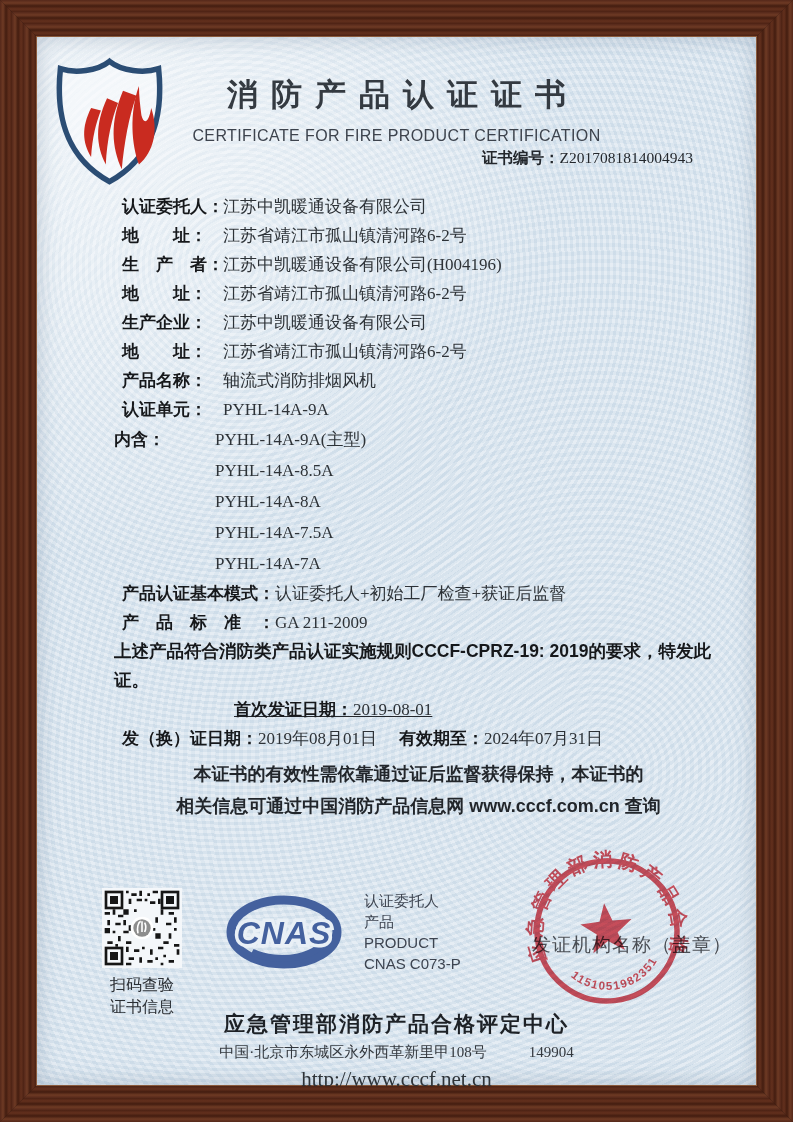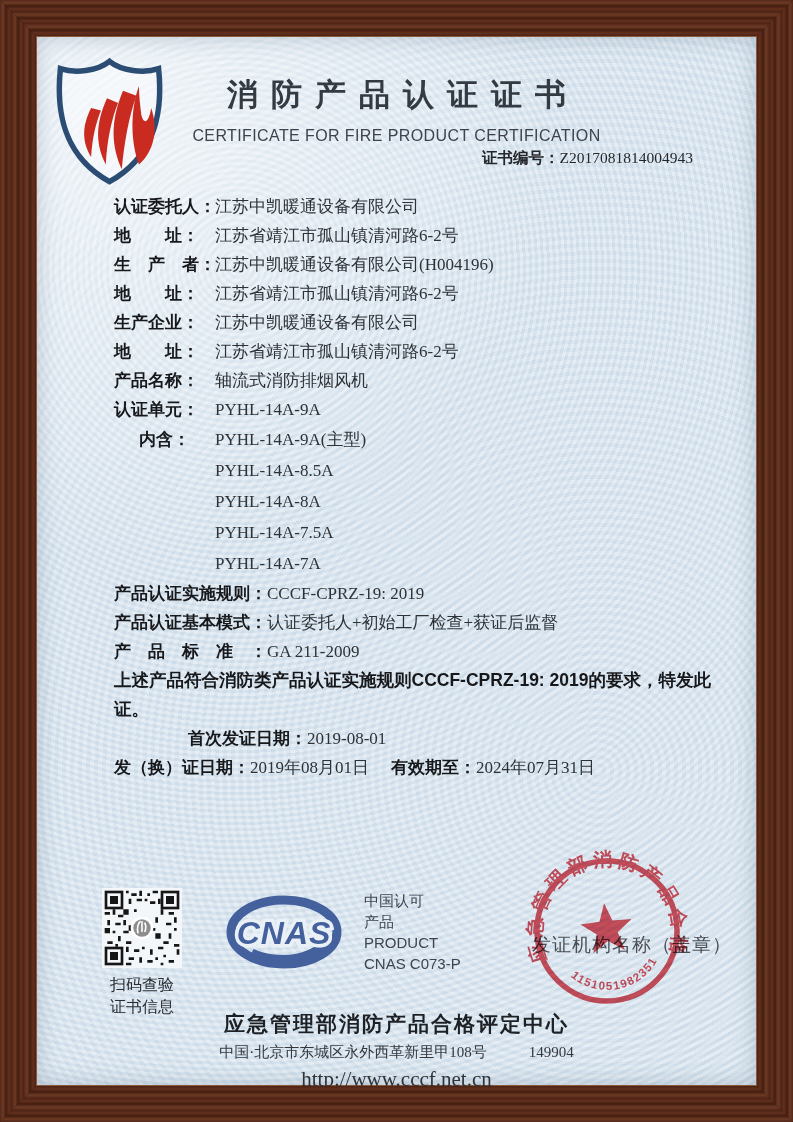--- a/index.html
+++ b/index.html
@@ -31,29 +31,29 @@
   .logo{position:absolute;left:6px;top:18px;}
   .head{position:absolute;top:38px;left:0;right:0;text-align:center;}
   .title{font-family:"Liberation Serif","DejaVu Serif",serif;font-size:31px;font-weight:600;
          letter-spacing:13px;padding-left:13px;color:#343a41;}
   .subtitle{margin-top:11px;font-size:16px;letter-spacing:.4px;color:#3d434d;}
   .certno{position:absolute;top:112px;right:64px;font-size:15.5px;color:#23272c;
           font-family:"Liberation Serif","DejaVu Serif",serif;}
   .certno b{font-family:Liberation Mono, monospace;font-weight:700;}
   
   .content{position:absolute;left:78px;top:156px;right:34px;}
-  .row{line-height:29px;font-size:17px;white-space:nowrap;}
+  .row{line-height:29px;font-size:17px;white-space:nowrap;margin-left:8px;}
   .lbl{font-weight:700;color:#16181b;}
   .lbl.w1{display:inline-block;width:101px;}
   .val{font-family:"Liberation Serif","DejaVu Serif",serif;color:#2d3237;}
   .model{line-height:31px;font-size:17px;}
-  .model .lbl{display:inline-block;width:101px;text-align:center;}
+  .model .lbl{display:inline-block;width:101px;text-align:left;}
   .model .ind{display:inline-block;width:101px;}
   .statement{font-weight:700;line-height:29px;font-size:17.5px;color:#16181b;margin:0;}
-  .d-first{margin-left:74px;}
+  .d-first{margin-left:120px;text-decoration:underline;}
   .gap{display:inline-block;width:22px;}
   .note{margin-top:5px;text-align:center;line-height:32px;font-size:18px;font-weight:600;color:#22262b;}
   
   .qr{position:absolute;left:66px;top:852px;}
   .qr-cap{position:absolute;left:52px;top:938px;width:108px;text-align:center;
           line-height:22px;font-size:16px;color:#2a2e33;}
   .cnas{position:absolute;left:188px;top:858px;}
   .cnas-txt{position:absolute;left:328px;top:854px;line-height:21px;font-size:15px;color:#3d4450;}
   .seal-cap{position:absolute;left:496px;top:896px;font-size:19px;letter-spacing:1px;color:#4b4f55;
             font-family:"Liberation Serif","DejaVu Serif",serif;}
@@ -102,29 +102,32 @@
       <div class="row"><span class="lbl w1">地　　址：</span><span class="val">江苏省靖江市孤山镇清河路6-2号</span></div>
       <div class="row"><span class="lbl w1">产品名称：</span><span class="val">轴流式消防排烟风机</span></div>
       <div class="row"><span class="lbl w1">认证单元：</span><span class="val">PYHL-14A-9A</span></div>
 
       <div class="model"><span class="lbl">内含：</span><span class="val">PYHL-14A-9A(主型)</span></div>
       <div class="model"><span class="ind"></span><span class="val">PYHL-14A-8.5A</span></div>
       <div class="model"><span class="ind"></span><span class="val">PYHL-14A-8A</span></div>
       <div class="model"><span class="ind"></span><span class="val">PYHL-14A-7.5A</span></div>
       <div class="model"><span class="ind"></span><span class="val">PYHL-14A-7A</span></div>
 
-      <div class="row"><span class="lbl">产品认证实施规则：</span><span class="val">CCCF-CPRZ-19: 2019</span></div>
       <div class="row"><span class="lbl">产品认证基本模式：</span><span class="val">认证委托人+初始工厂检查+获证后监督</span></div>
       <div class="row"><span class="lbl">产　品　标　准　：</span><span class="val">GA 211-2009</span></div>
 
       <p class="statement">上述产品符合消防类产品认证实施规则CCCF-CPRZ-19: 2019的要求，特发此证。</p>
 
       <div class="row d-first"><span class="lbl">首次发证日期：</span><span class="val">2019-08-01</span></div>
       <div class="row"><span class="lbl">发（换）证日期：</span><span class="val">2019年08月01日</span><span class="gap"></span><span class="lbl">有效期至：</span><span class="val">2024年07月31日</span></div>
 
+      <div class="note">
+        <div>本证书的有效性需依靠通过证后监督获得保持，本证书的</div>
+        <div>相关信息可通过中国消防产品信息网 www.cccf.com.cn 查询</div>
+      </div>
     </div>
 
     <svg class="qr" width="80" height="80" viewBox="0 0 60 60">
       <rect width="60" height="60" fill="#f4f7fa"></rect>
       <g fill="#161616">
         <rect x="2" y="2" width="14" height="14"></rect>
           <rect x="44" y="2" width="14" height="14"></rect>
           <rect x="2" y="44" width="14" height="14"></rect>
       </g>
       <g fill="#f4f7fa">
@@ -151,21 +154,21 @@
       <div>扫码查验</div>
       <div>证书信息</div>
     </div>
 
     <svg class="cnas" width="120" height="80" viewBox="0 0 120 80">
       <ellipse cx="60" cy="38" rx="53" ry="32" fill="none" stroke="#44619e" stroke-width="9"></ellipse>
       <path d="M28,58 A44,24 0 0 0 102,42" fill="none" stroke="#44619e" stroke-width="7"></path>
       <text x="60" y="50" text-anchor="middle" font-size="32" font-weight="700" font-style="italic" font-family="Liberation Sans, DejaVu Sans, sans-serif" fill="#44619e" stroke="#e9f0f6" stroke-width="7" paint-order="stroke" letter-spacing="1">CNAS</text>
     </svg>
     <div class="cnas-txt">
-      <div>中国认可</div>
+      <div>认证委托人</div>
       <div>产品</div>
       <div>PRODUCT</div>
       <div>CNAS C073-P</div>
     </div>
 
     <div class="seal-cap">发证机构名称（盖章）</div>
     <svg class="seal" width="170" height="170" viewBox="0 0 170 170">
       <circle cx="85" cy="85" r="70" fill="none" stroke="#d8404c" stroke-width="5.5"></circle>
       <path id="sealArcTop" d="M 24,111 A 66,66 0 1 1 146,111" fill="none"></path>
       <path id="sealArcBot" d="M 40,122 A 57,57 0 0 0 130,122" fill="none"></path>

